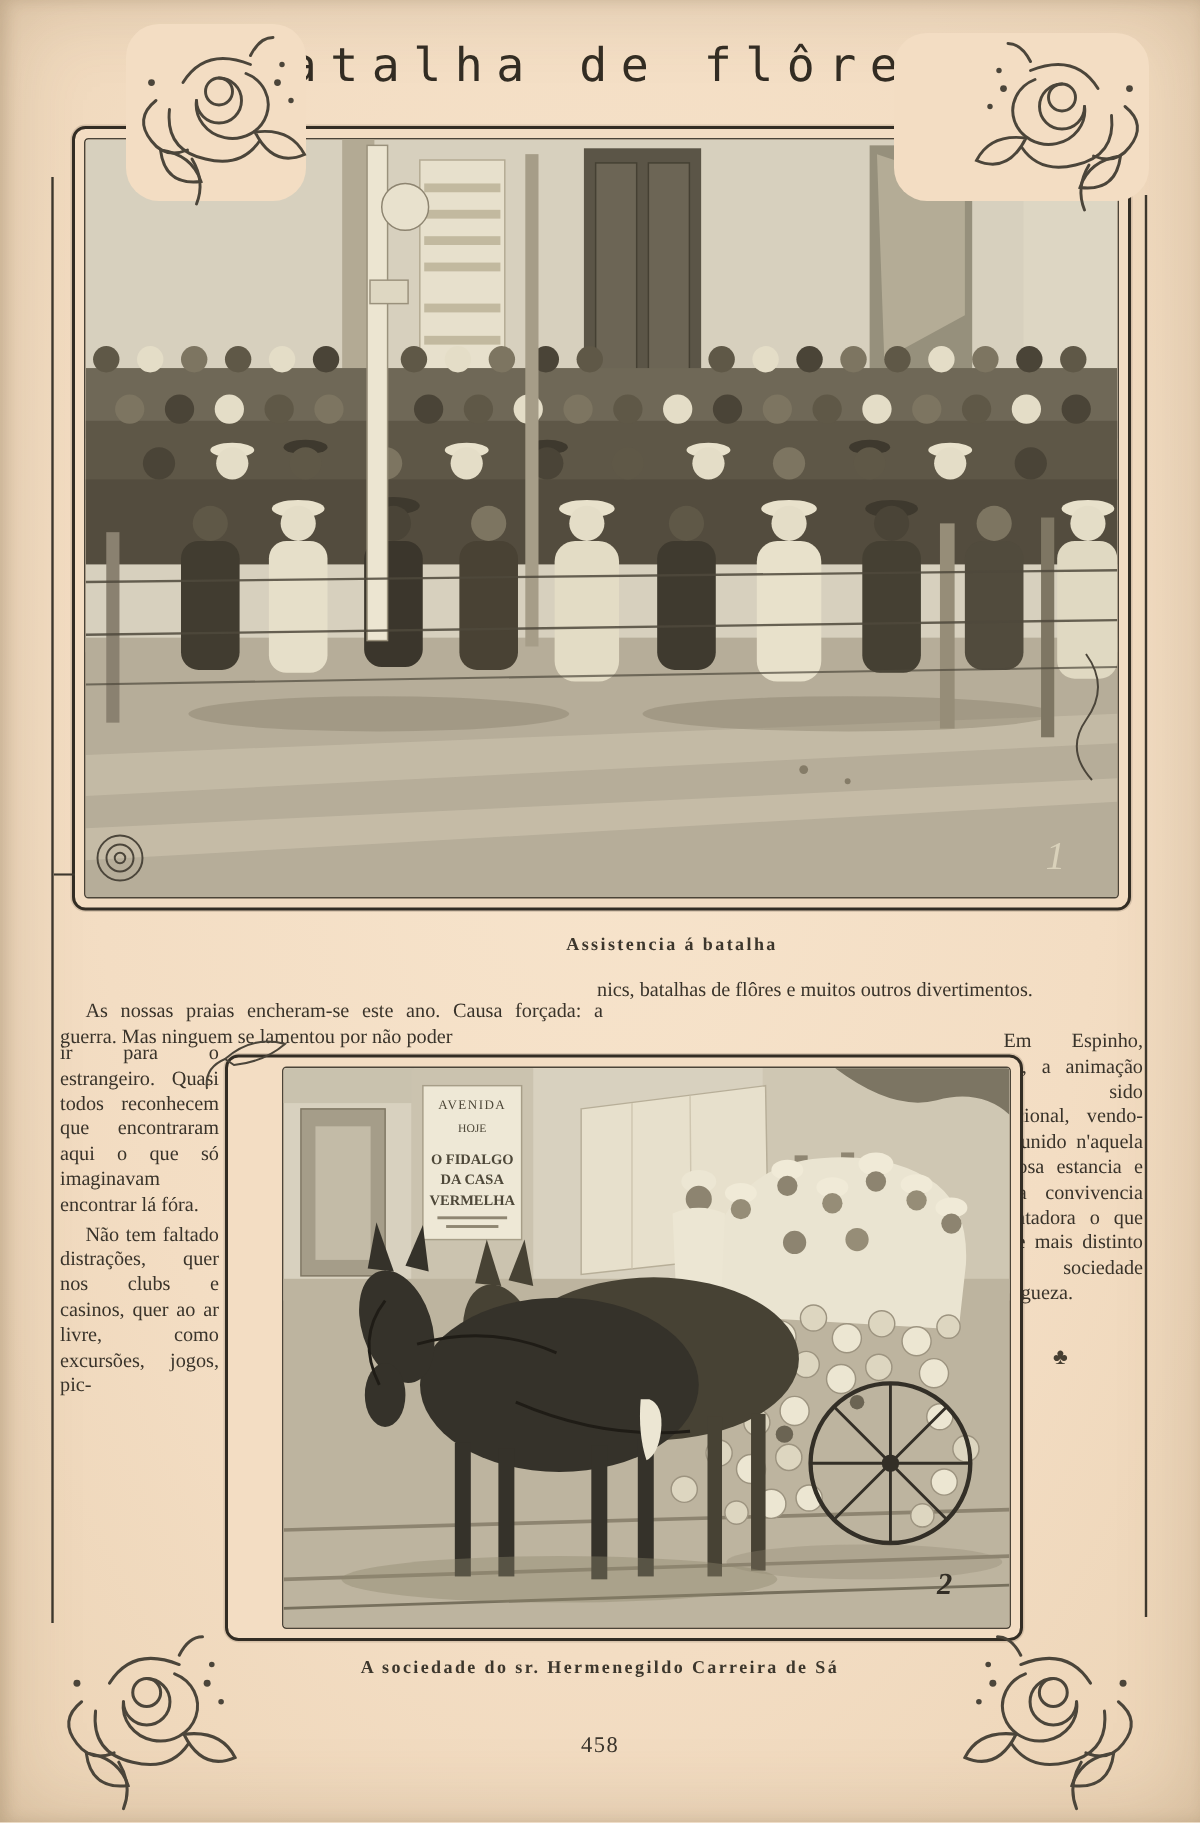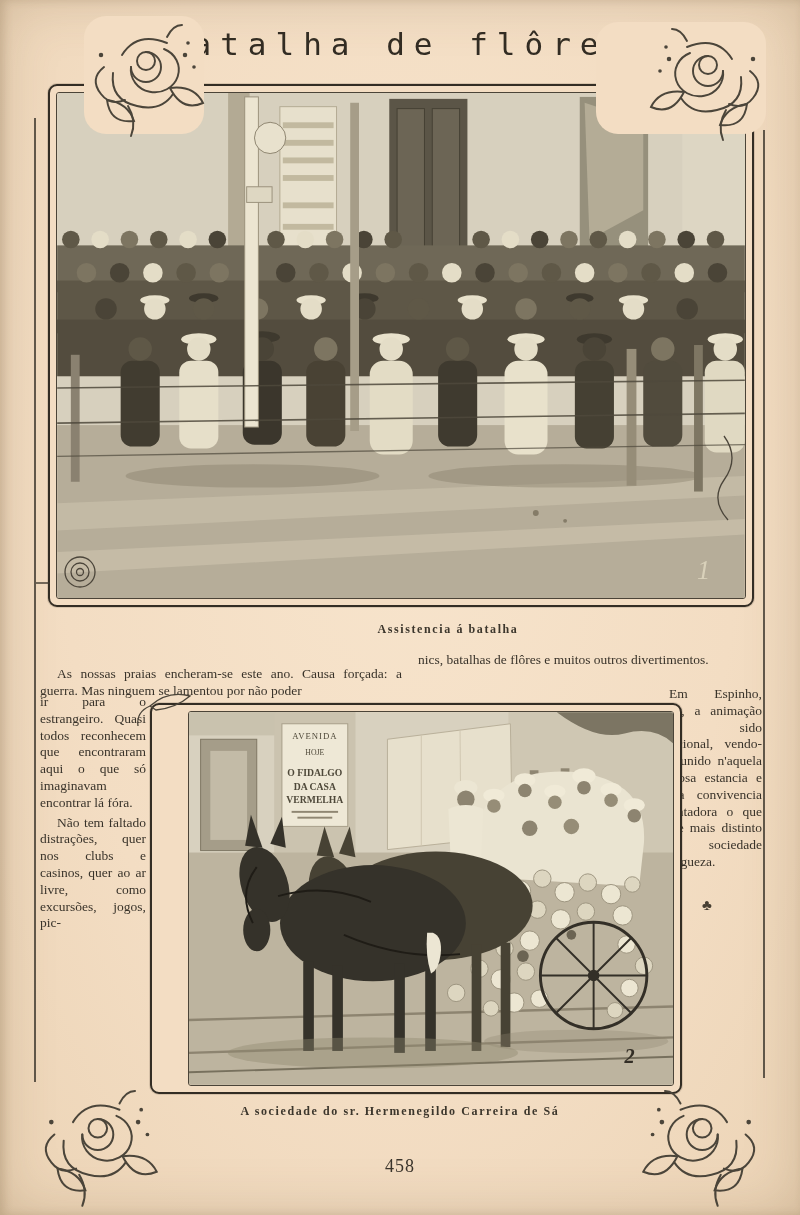--- a/index.html
+++ b/index.html
@@ -30,27 +30,27 @@
   }
   #caption1{top:622px;padding-left:48px;}
   #caption2{top:1104px;}
   .textblock{
     position:absolute;z-index:2;font-size:13.5px;line-height:16.8px;
     text-align:justify;color:#39332a;
   }
   .textblock p{margin:0 0 3px 0;text-indent:17px;}
   .textblock p.noindent{text-indent:0;}
   #intro-left{left:40px;top:652px;width:362px;margin-top:14px;}
-  #intro-right{left:398px;top:652px;width:364px;margin-left:20px;}
+  #intro-right{left:398px;top:652px;width:364px;}
   #col-left{left:40px;top:694px;width:106px;}
   #col-right{left:652px;top:686px;width:110px;}
   .fleuron{display:block;text-align:center;font-size:15px;margin-top:26px;color:#473f32;text-indent:0;}
   .pageno{
     position:absolute;top:1156px;left:0;width:100%;text-align:center;
-    font-size:18px;color:#3a342b;z-index:2;letter-spacing:1px;
+    font-size:15px;color:#3a342b;z-index:2;letter-spacing:1px;
   }
 </style>
 </head>
 <body>
 
 <div class="page">
 
   <svg class="frame-svg" width="800" height="1215" viewBox="0 0 800 1215">
     <defs>
       <g id="rose" stroke="#4b453a" fill="none" stroke-width="1.3" stroke-linecap="round">

